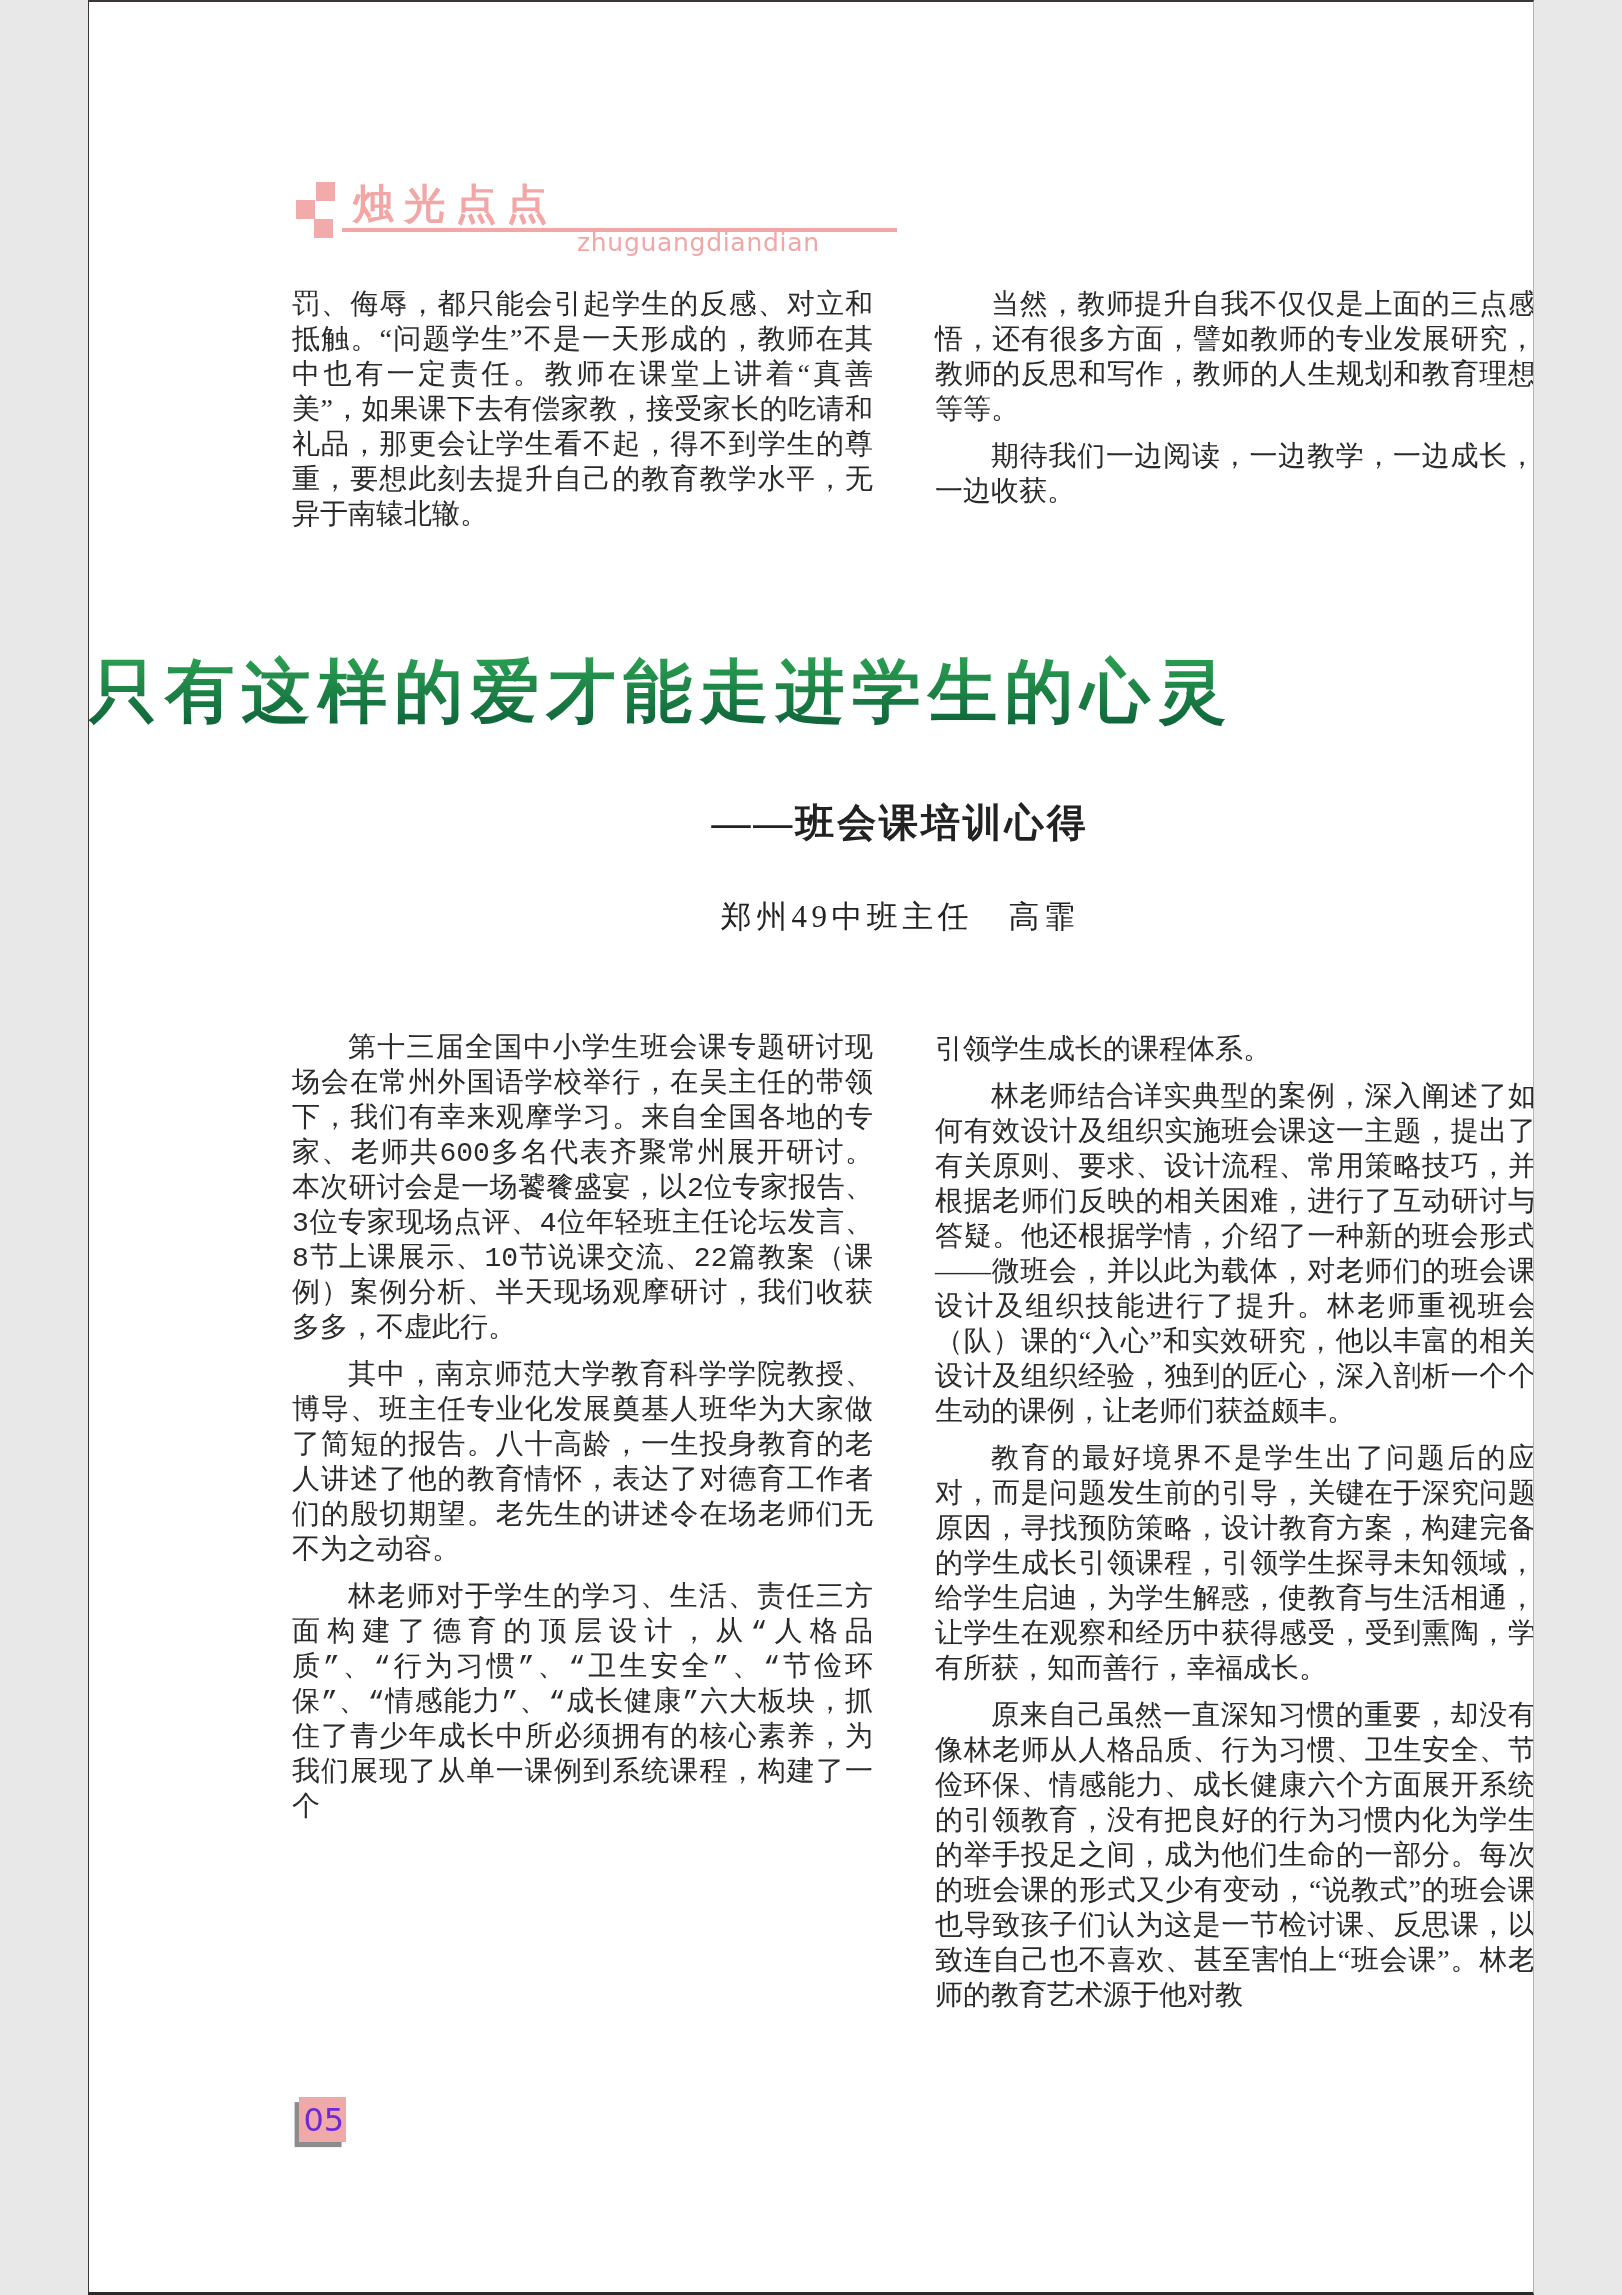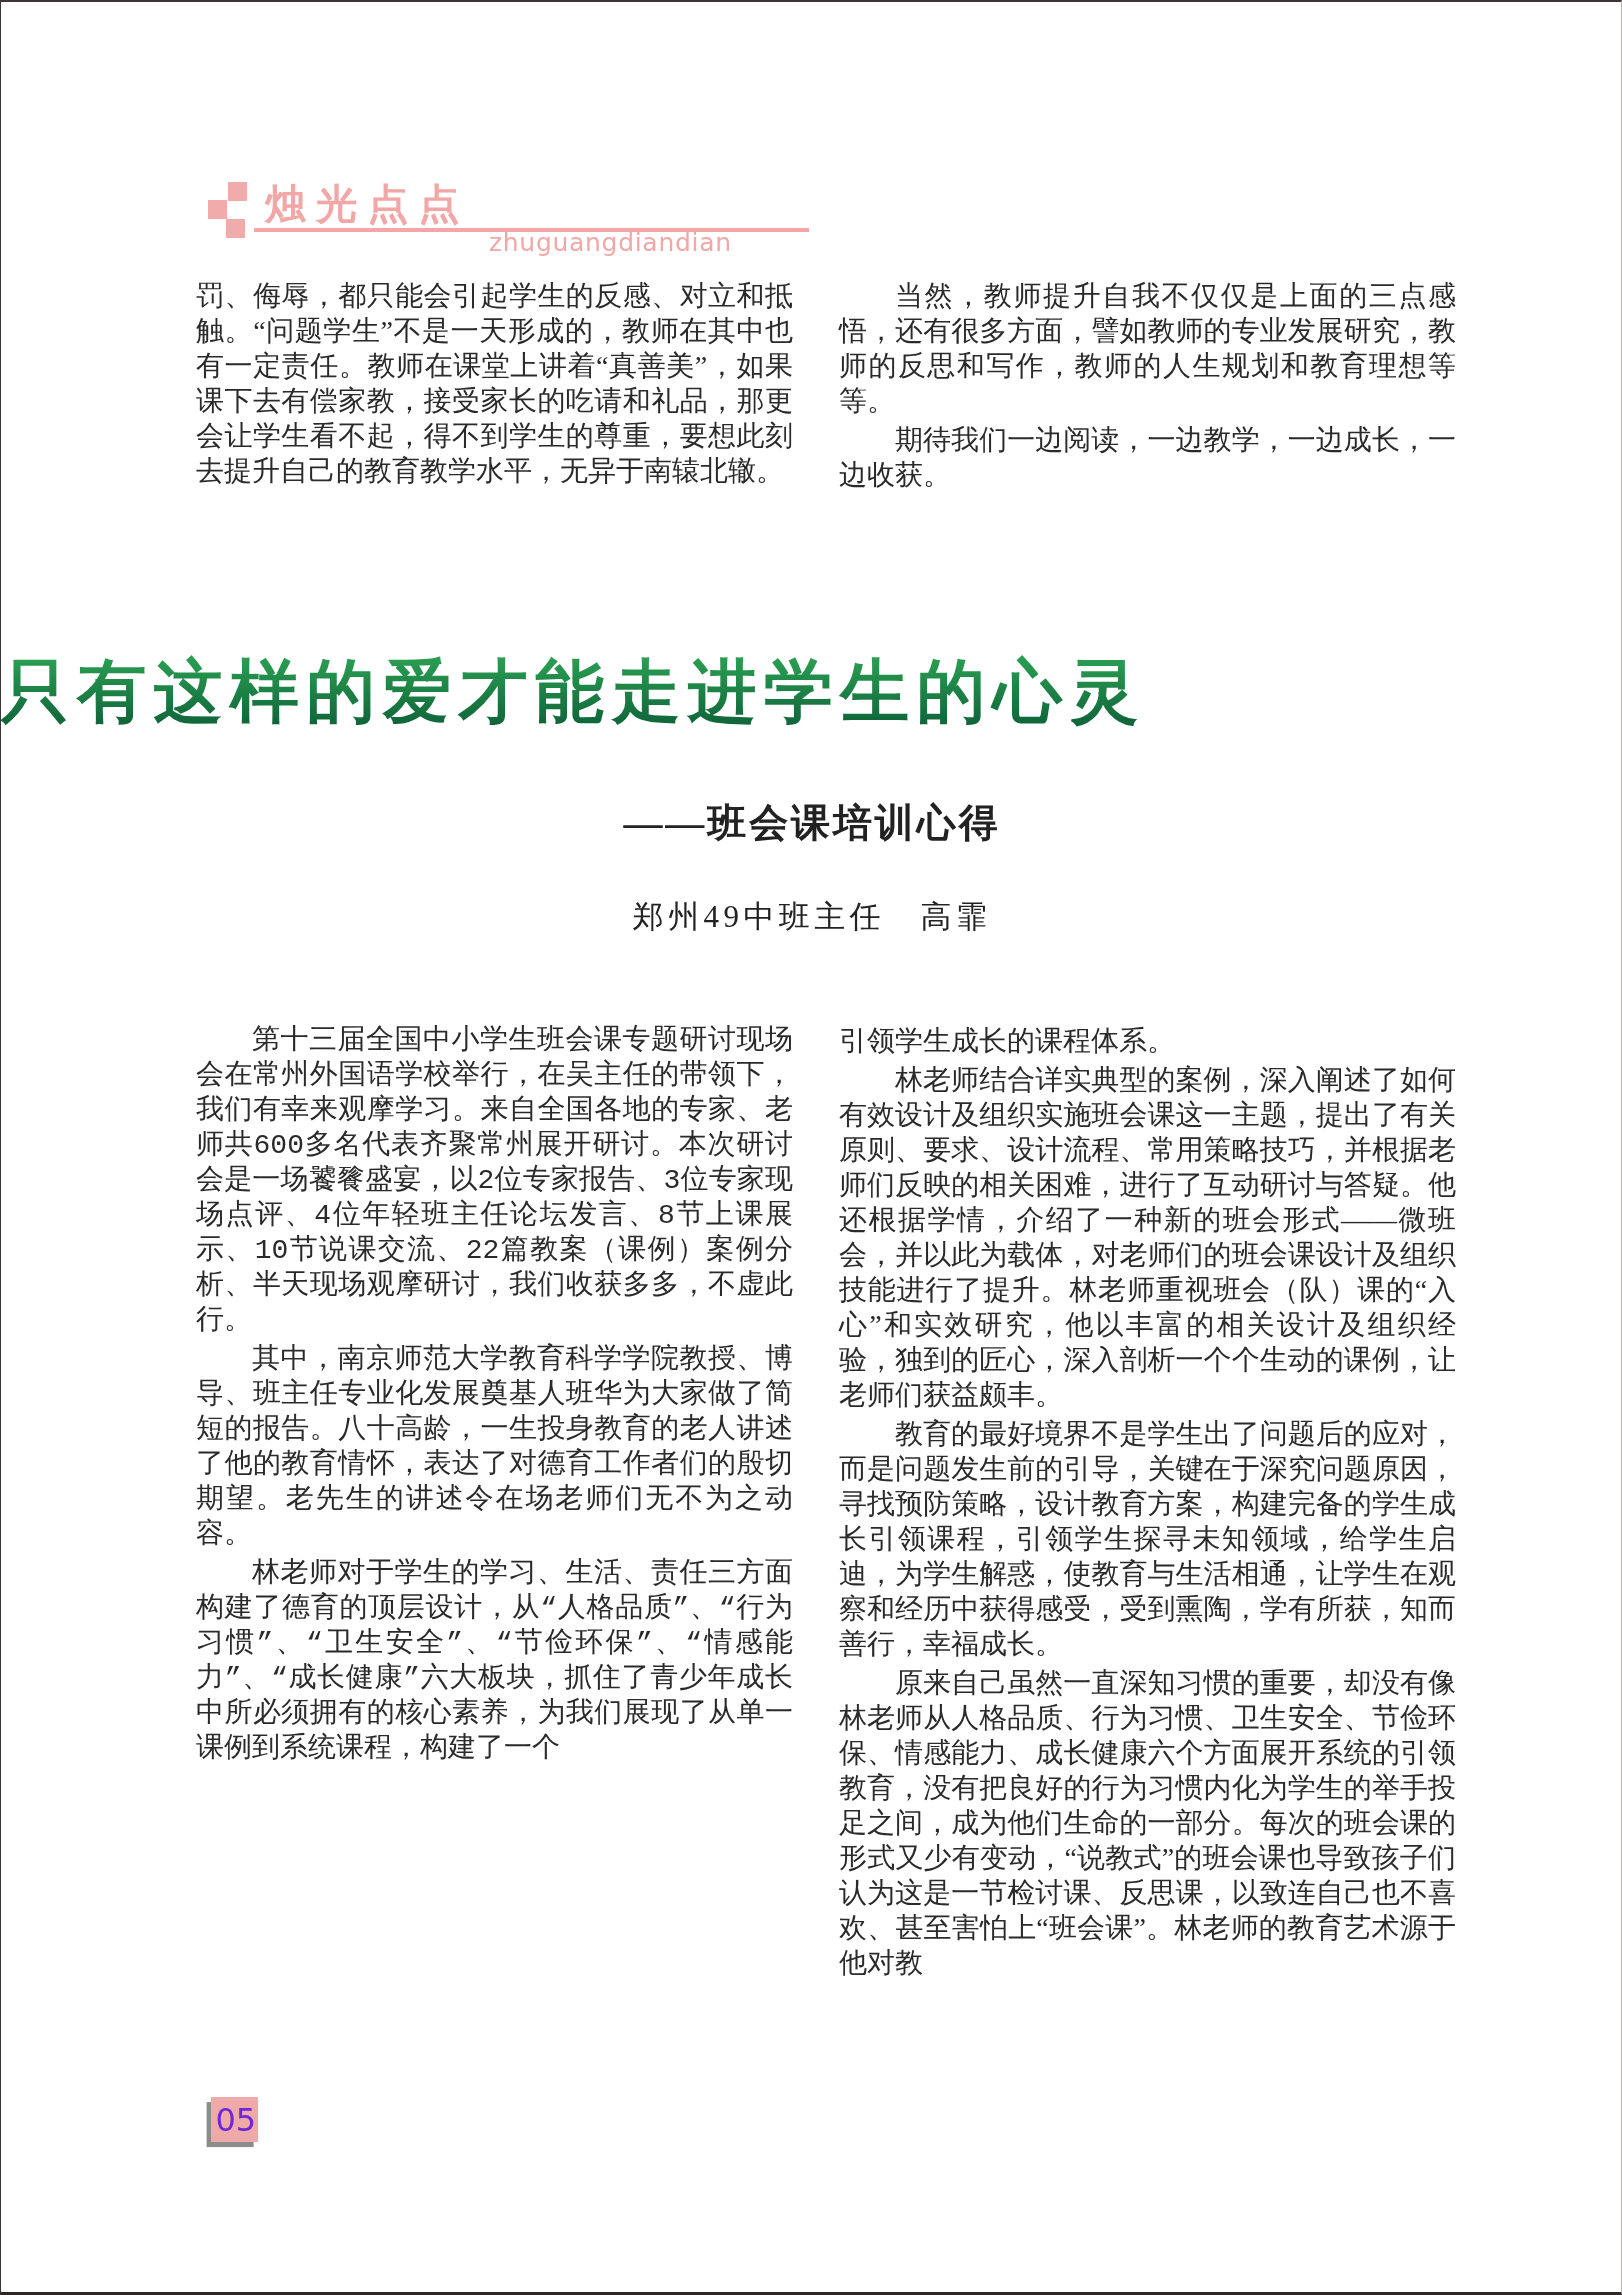--- a/index.html
+++ b/index.html
@@ -1,18 +1,18 @@
 <!DOCTYPE html>
 <html style="font-size:11.7px"><head>
 <meta charset="utf-8">
 <style>
   html,body{margin:0;padding:0;background:#e8e8e8;}
   .page{
     position:relative;
-    width:1622px;height:2295px;
+    width:1446px;height:2295px;
     background:#ffffff;
     margin:0 auto;
     border-top:2.9px solid #3c3636;
     border-left:1.5px solid #3c3636;
     border-right:1.5px solid #b5b2b2;
     border-bottom:3.7px solid #2e2929;
     box-sizing:border-box;
     overflow:hidden;
     font-family:"Liberation Serif","DejaVu Serif",serif;
   }
@@ -34,21 +34,21 @@
     font-size:25px;color:#F2A6A6;letter-spacing:0.7px;white-space:nowrap;margin-top:27px;
   }
   .hdr-line{position:absolute;left:253px;top:226px;width:555px;height:3.7px;background:#F2A6A6;}
   
   .col{
     position:absolute;
     font-size:28px;line-height:35px;
     color:#2a2a2a;text-align:justify;
     text-justify:inter-ideograph;
   }
-  .col p{margin:4px;}
+  .col p{margin:12px;}
   .col p.ind{text-indent:2em;}
   .intro-left{left:191px;top:272px;width:605px;}
   .intro-right{left:834px;top:272px;width:625px;}
   .body-left{left:191px;top:1017px;width:605px;font-family:Liberation Mono, monospace;}
   .body-right{left:834px;top:1017px;width:625px;}
   
   .art-title{
     position:absolute;left:0;top:644px;width:1622px;
     text-align:left;
     font-size:69px;font-weight:bold;

